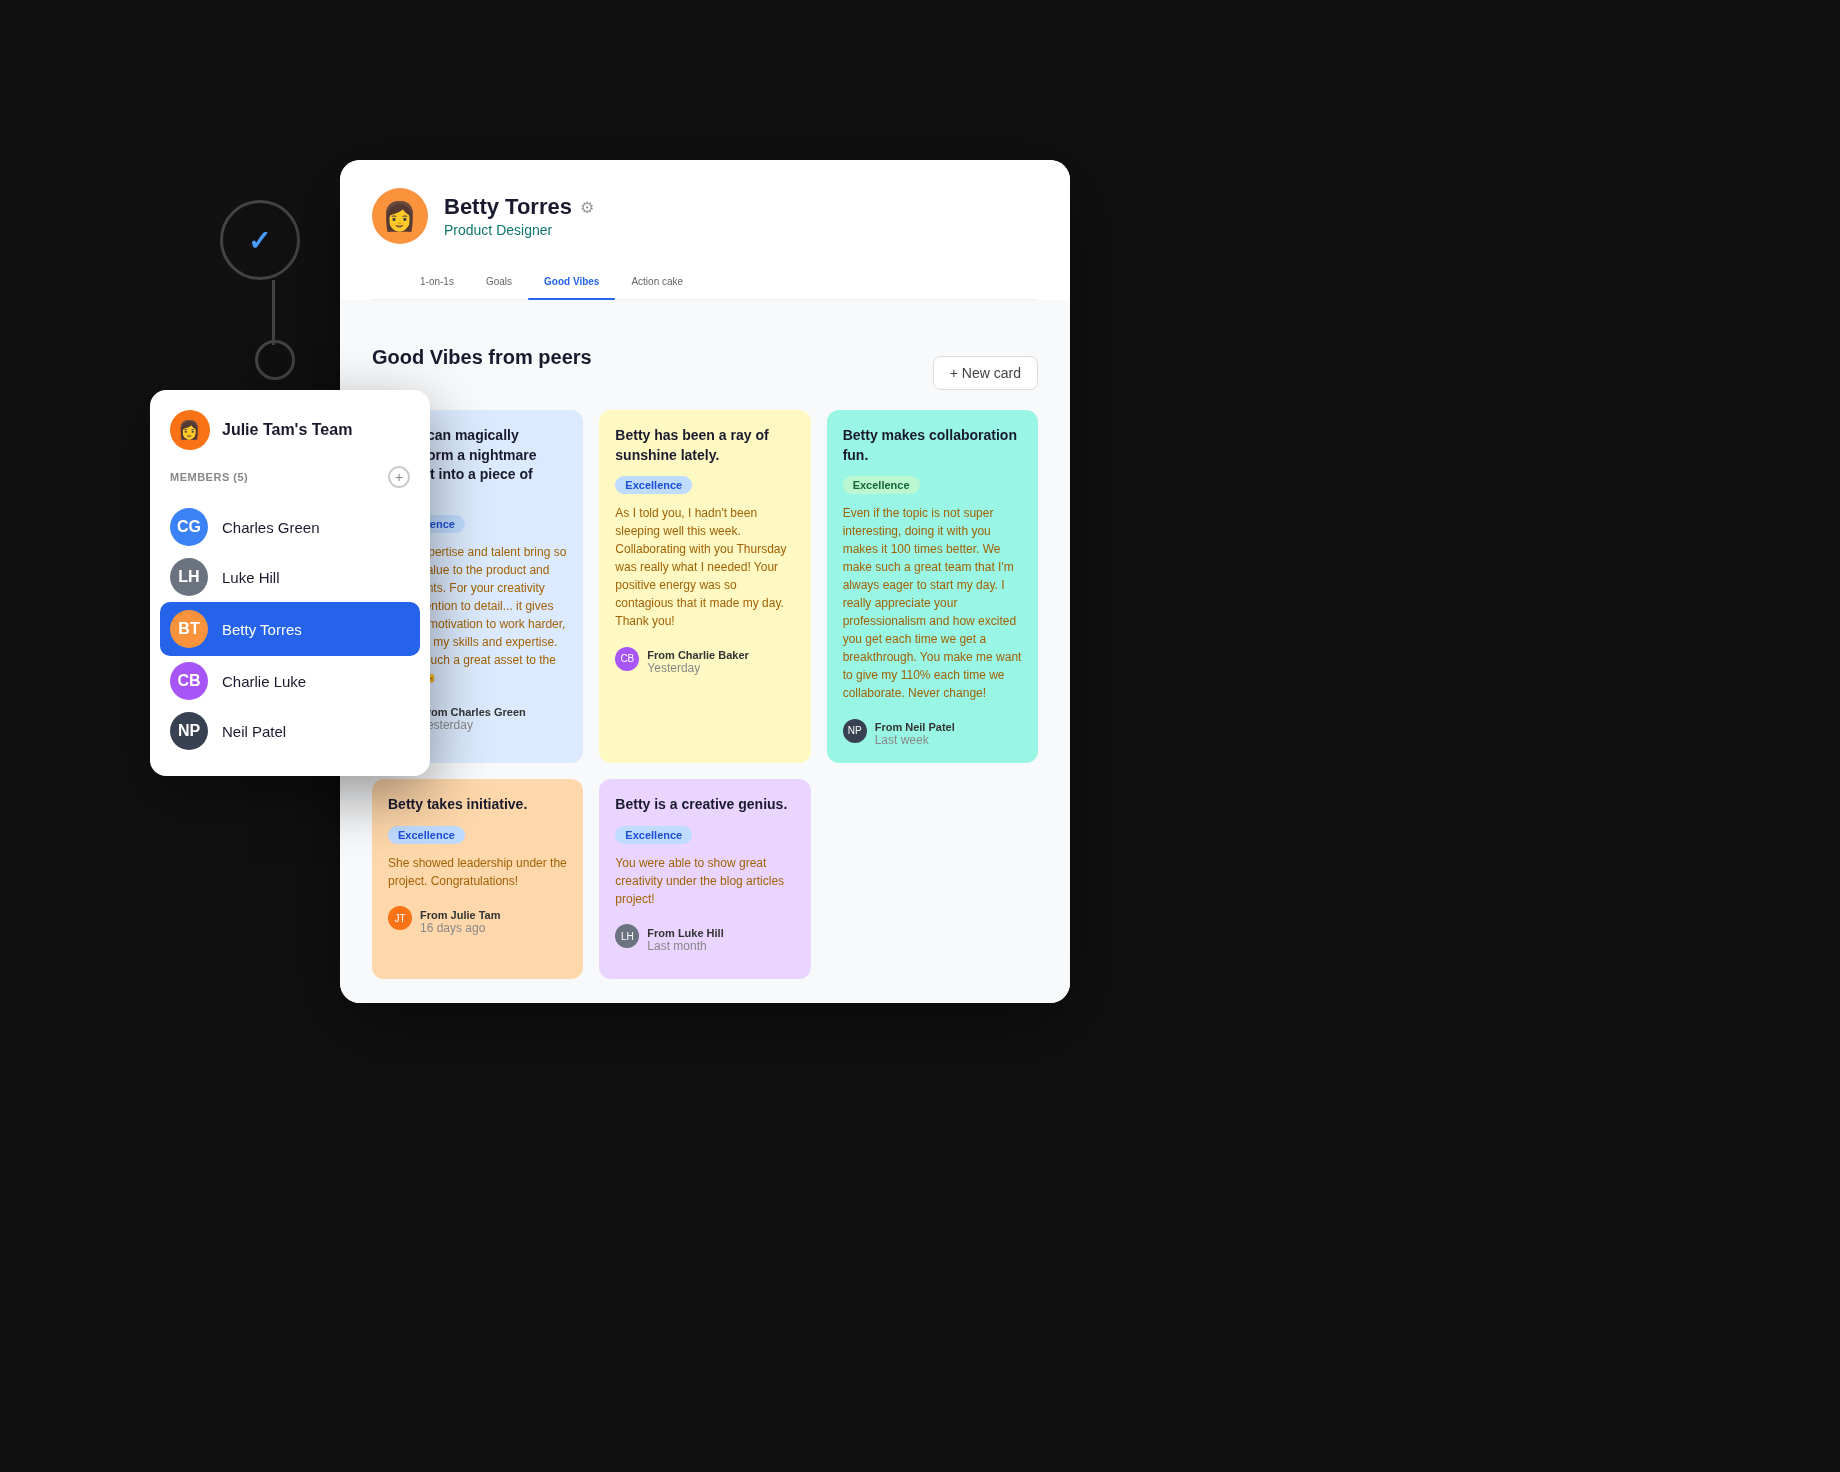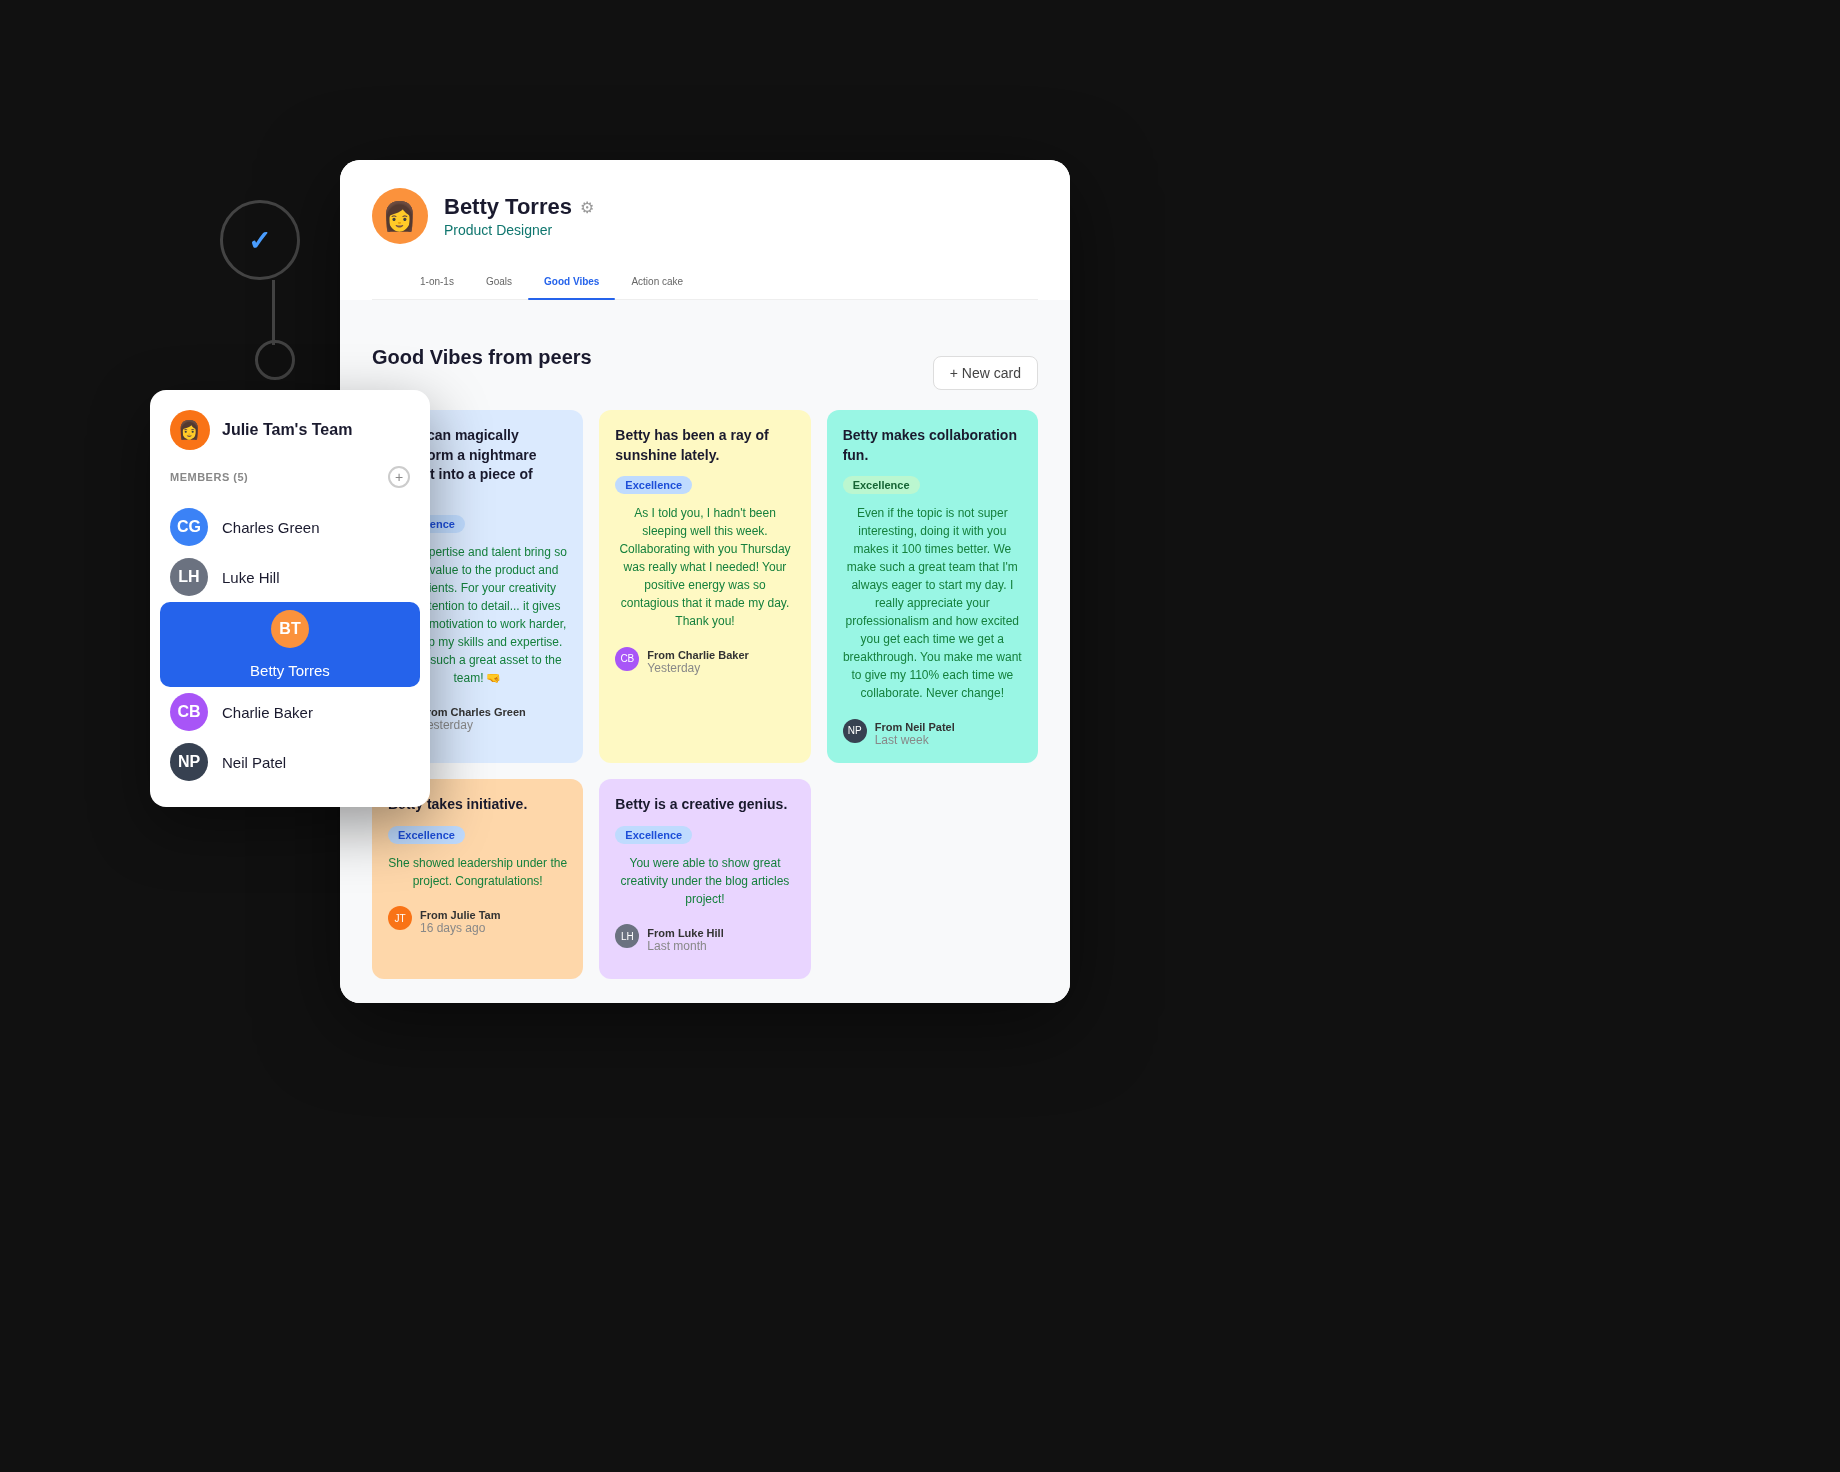--- a/index.html
+++ b/index.html
@@ -108,21 +108,20 @@
       display: flex;
       align-items: center;
       gap: 14px;
       padding: 6px 0;
     }
     .member-row.active {
       background: #2563eb;
       border-radius: 10px;
       padding: 8px 10px;
       margin: 0 -10px;
-      flex-direction: column;
     }
     .member-row.active .member-name {
       color: white;
     }
     .member-avatar {
       width: 38px;
       height: 38px;
       border-radius: 50%;
       overflow: hidden;
       flex-shrink: 0;
@@ -293,24 +292,23 @@
       border-radius: 20px;
       font-size: 11px;
       font-weight: 600;
       color: #374151;
       margin-bottom: 10px;
     }
     .badge-blue { background: #bfdbfe; color: #1d4ed8; }
     .badge-green { background: #bbf7d0; color: #166534; }
     .card-text {
       font-size: 12px;
-      color: #15803d;
+      color: #a16207;
       line-height: 1.5;
       margin-bottom: 12px;
-      text-align: center;
     }
     .card-footer {
       display: flex;
       align-items: center;
       gap: 8px;
       margin-top: auto;
     }
     .card-author-avatar {
       width: 24px;
       height: 24px;
@@ -374,21 +372,21 @@
       <div class="member-row">
     <div class="member-avatar av-gray">LH</div>
     <span class="member-name">Luke Hill</span>
   </div>
       <div class="member-row active">
     <div class="member-avatar av-peach">BT</div>
     <span class="member-name">Betty Torres</span>
   </div>
       <div class="member-row">
     <div class="member-avatar av-purple">CB</div>
-    <span class="member-name">Charlie Baker</span>
+    <span class="member-name">Charlie Luke</span>
   </div>
       <div class="member-row">
     <div class="member-avatar av-dark">NP</div>
     <span class="member-name">Neil Patel</span>
   </div>
     </div>
 </div>
 
 <div class="main-panel">
   <div class="profile-header">

